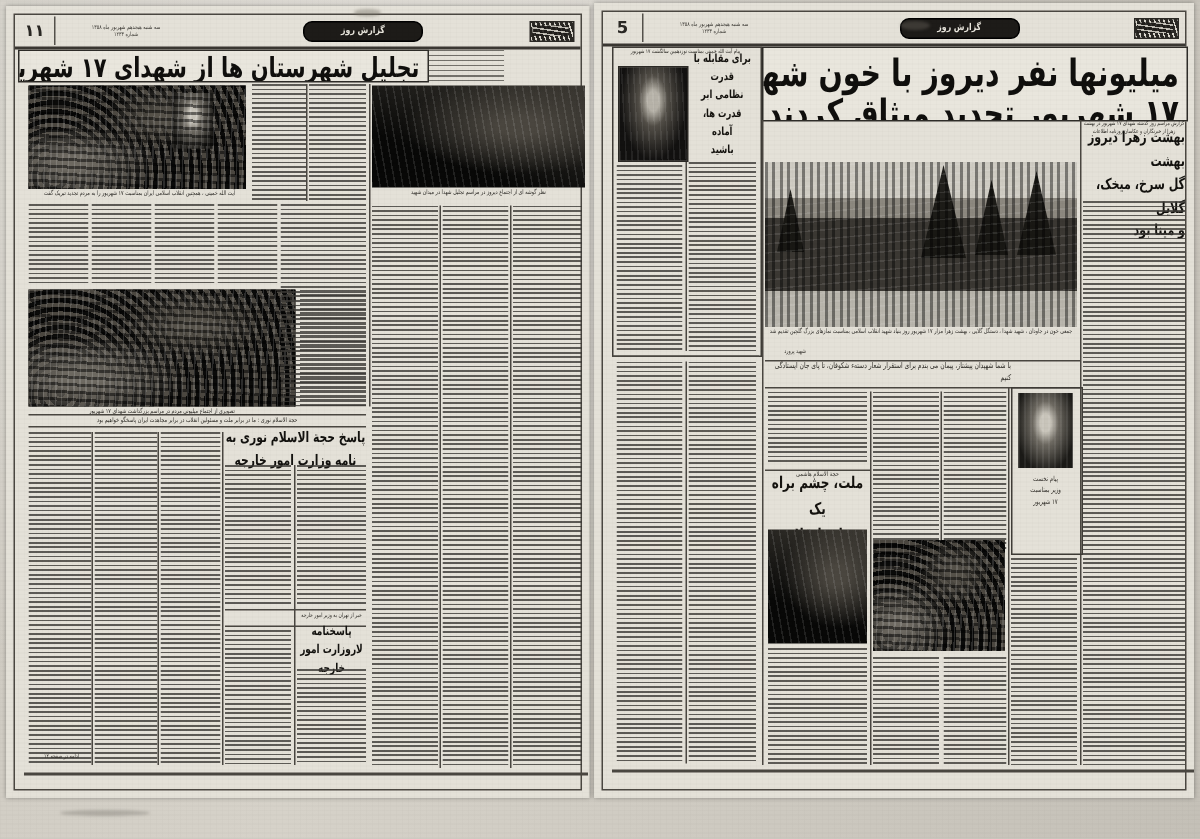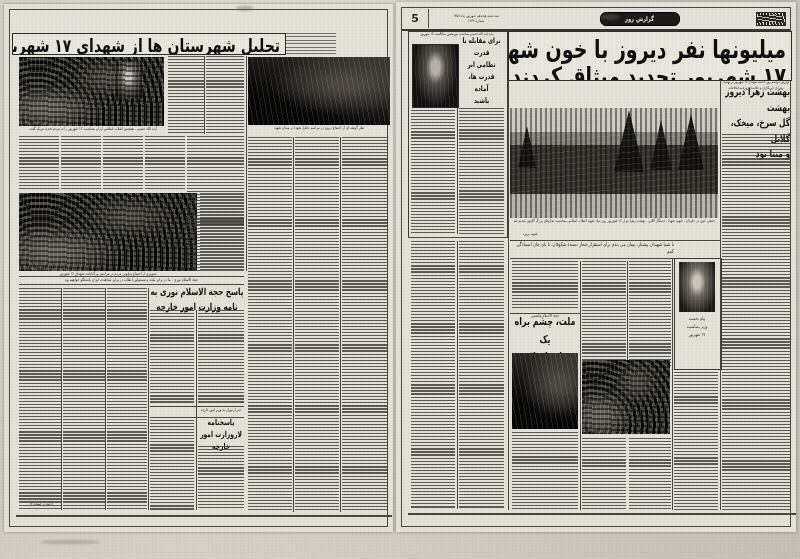--- a/index.html
+++ b/index.html
@@ -109,20 +109,33 @@
   .blotch{position:absolute;border-radius:50%;filter:blur(1px);}
 </style>
 </head>
 <body>
 
 <div class="scan"></div>
 
 <div class="page" id="page-left">
  <div class="page-inner">
 
+  <div class="masthead">
+    <div class="folio">۱۱</div>
+    <div class="dateblk">
+      <div>سه شنبه هیجدهم شهریور ماه ۱۳۵۸</div>
+      <div>شماره ۱۲۳۳</div>
+    </div>
+    <div class="mastgap"></div>
+    <div class="badge">
+      <span>گزارش روز</span>
+    </div>
+    <div class="mastgap2"></div>
+    <div class="logo"></div>
+  </div>
 
   <div class="banner" style="left:2px;top:23px;width:272px;height:20px;">
     <div class="hl-big" style="font-size:14px;padding:1px 5px 0 0;">تجلیل شهرستان ها از شهدای ۱۷ شهریور</div>
   </div>
 
   <div class="col" style="left:276px;top:23px;width:50px;height:21px;">
     <div class="lines sparse"></div>
   </div>
 
   <div class="photo ph-crowd" style="left:9px;top:47px;width:145px;height:69px;">

